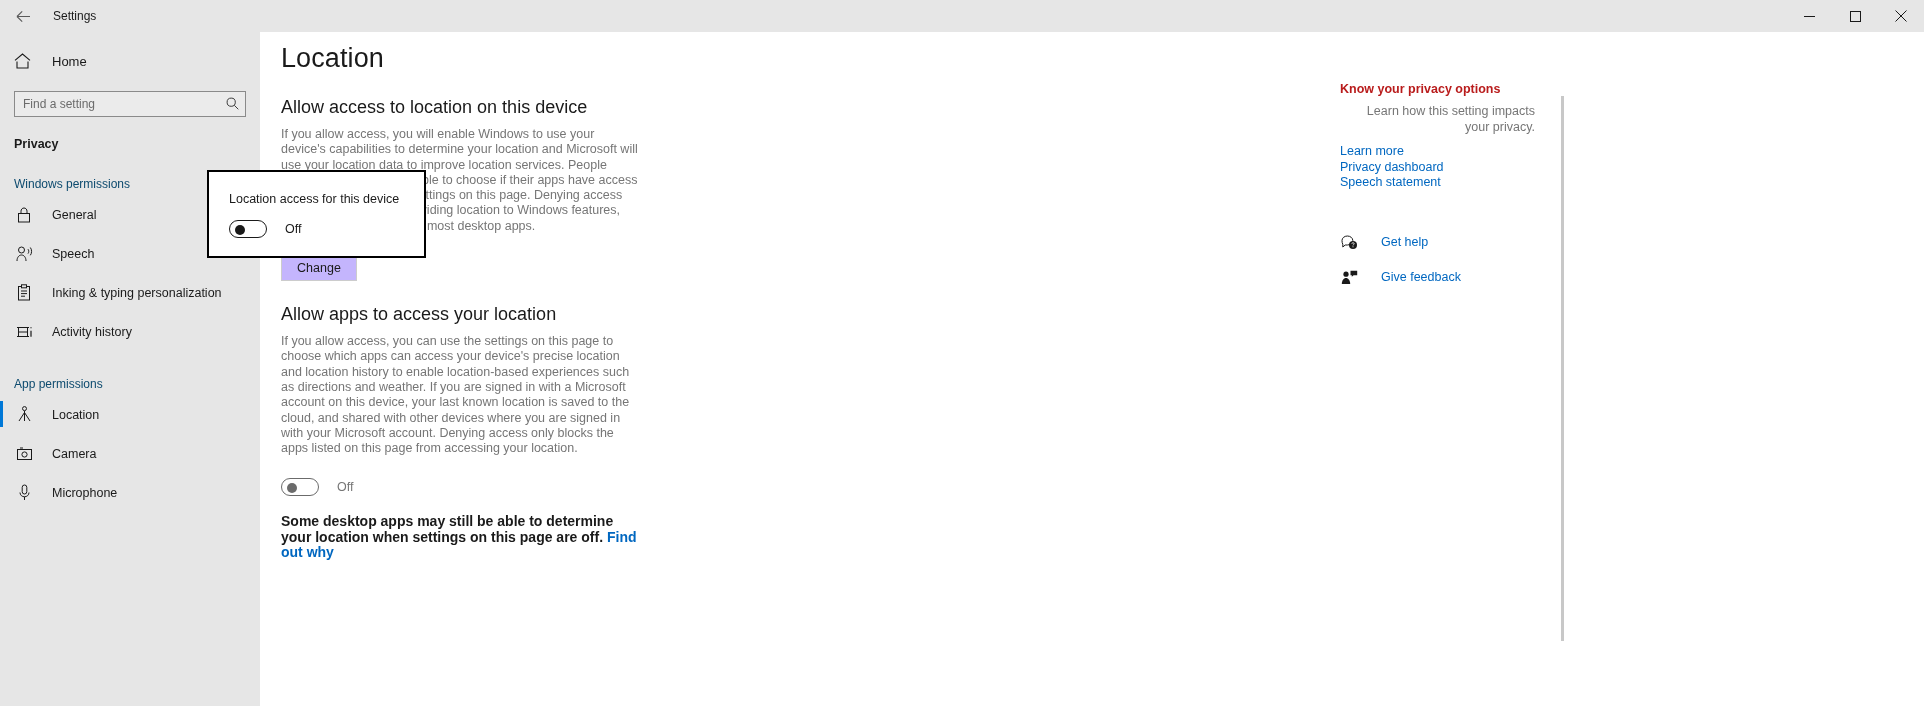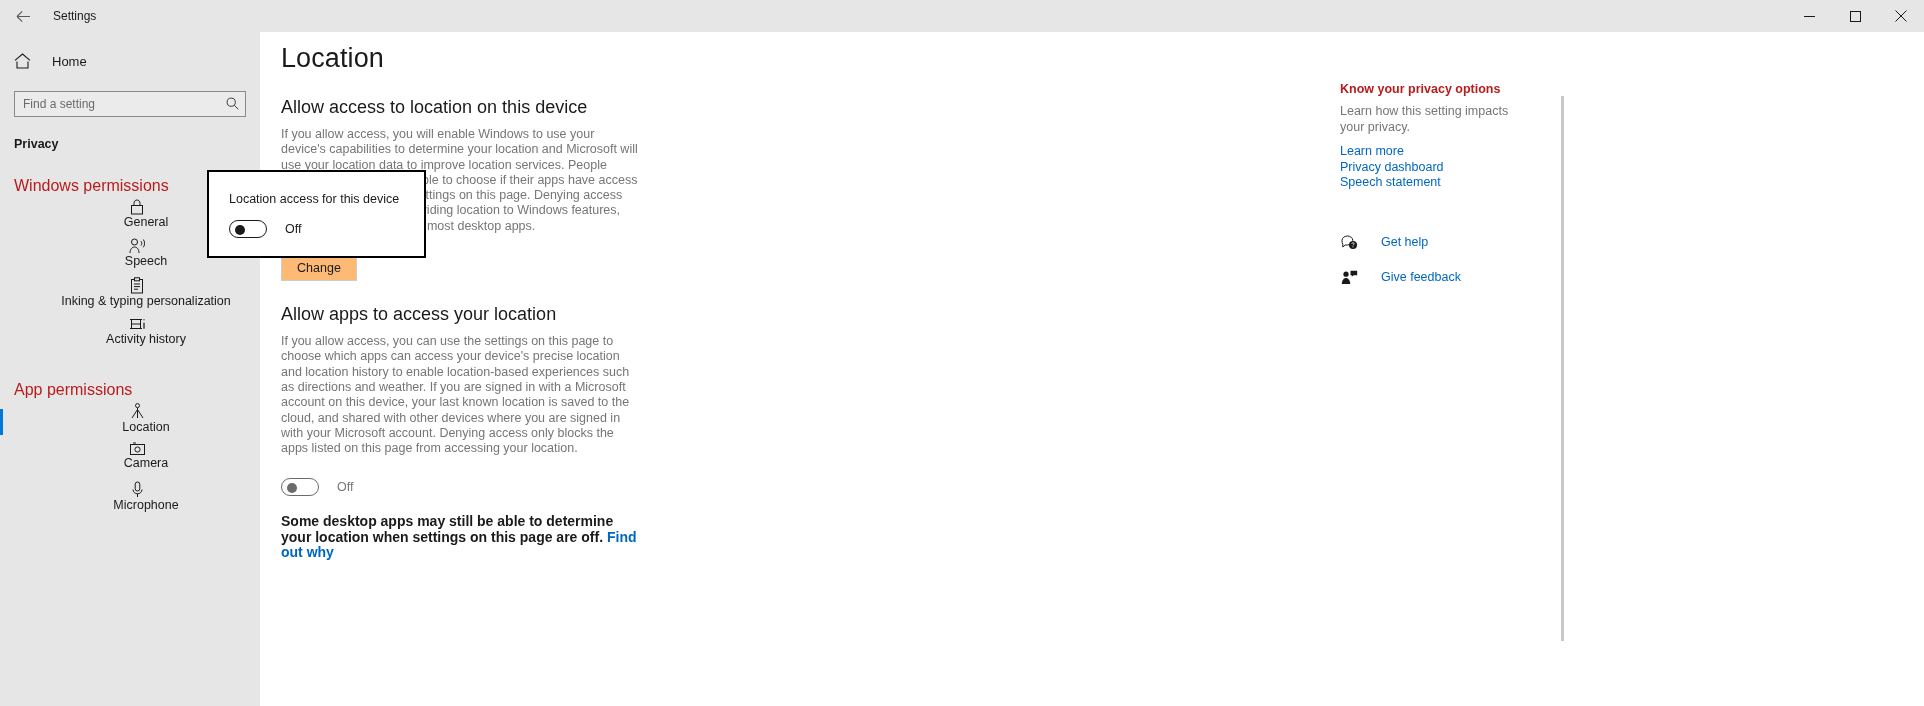--- a/index.html
+++ b/index.html
@@ -84,29 +84,28 @@
   .search-icon {
     position: absolute; right: 7px; top: 5px;
     color: #3c3c3c;
   }
 
   .section-title-main {
     font-size: 12.5px; font-weight: bold; color: #1a1a1a;
     padding-left: 14px; margin-top: 20px;
   }
   .group-header {
-    font-size: 16px; color: #b91c1c;
+    font-size: 12px; color: #0c4a6e;
     padding-left: 14px; margin-top: 26px; margin-bottom: 4px;
   }
   .nav-item {
     position: relative;
     display: flex; align-items: center;
     height: 39px;
     padding-left: 14px;
-    flex-direction: column;
   }
   .nav-item .ico {
     width: 20px; display: flex; align-items: center; justify-content: center;
     color: #1a1a1a;
   }
   .nav-item .lbl {
     font-size: 12.5px; color: #1a1a1a; margin-left: 18px;
     white-space: nowrap;
   }
   .nav-item.selected::before {
@@ -139,21 +138,21 @@
     margin: 18px 0 0 21px;
     width: 358px;
     font-weight: bold;
   }
   .link { color: #0067c0; text-decoration: none; }
   .link-block { display: block; color: #0067c0; font-size: 12.5px; line-height: 15.5px; text-decoration: none; }
 
   .change-btn {
     margin: 20px 0 0 21px;
     width: 76px; height: 27px;
-    background: #fdba74;
+    background: #c4b5fd;
     border: 1px solid #cccccc;
     font-size: 12.5px; color: #1a1a1a;
     font-family: "Liberation Sans", sans-serif;
     display: flex; align-items: center; justify-content: center;
   }
 
   .toggle-row {
     display: flex; align-items: center;
     margin: 22px 0 0 21px;
   }
@@ -192,21 +191,21 @@
   
   .right-panel {
     position: absolute; top: 50px; left: 1080px;
     width: 270px;
   }
   .rp-title {
     font-size: 12.5px; font-weight: bold; color: #b91c1c;
   }
   .rp-text {
     font-size: 12.5px; color: #767676; line-height: 15.5px;
-    margin-top: 8px; width: 195px;
+    margin-top: 8px; width: 195px; text-align: right;
   }
   .rp-links { margin-top: 9px; }
   .rp-actions { margin-top: 39px; }
   .rp-action {
     display: flex; align-items: center; height: 25px; margin-bottom: 10px;
   }
   .rp-action .ico { width: 18px; display:flex; align-items:center; justify-content:center; color:#1a1a1a; }
   .rp-action .lbl { font-size: 12.5px; color: #0067c0; margin-left: 23px; }
 
   

